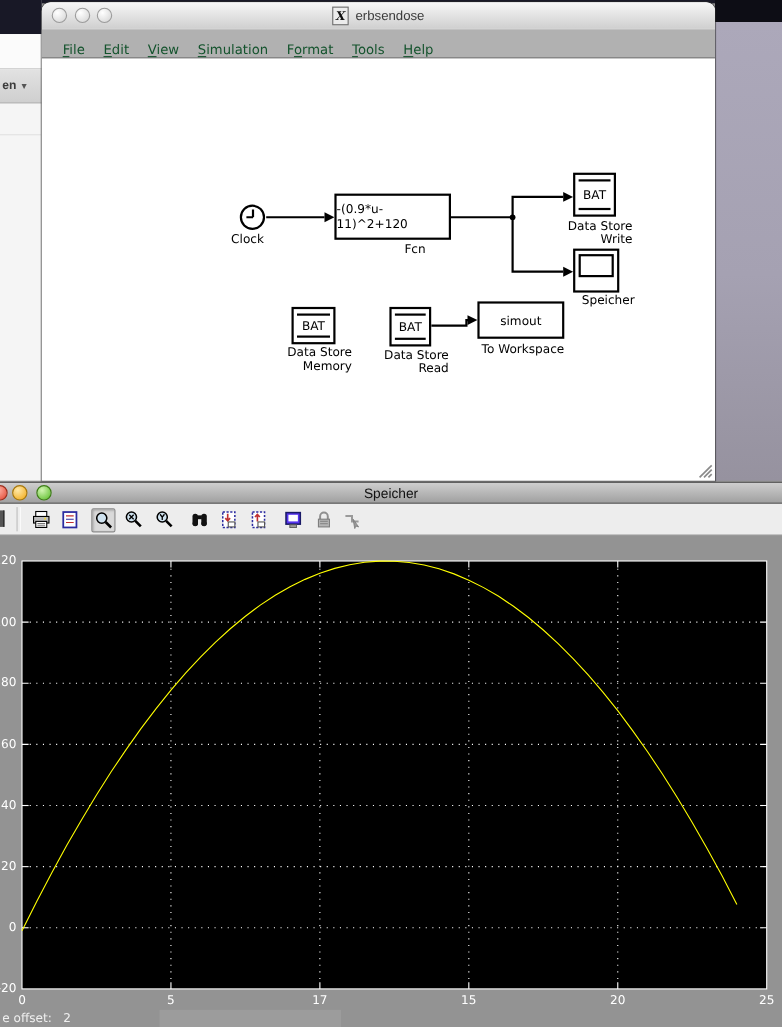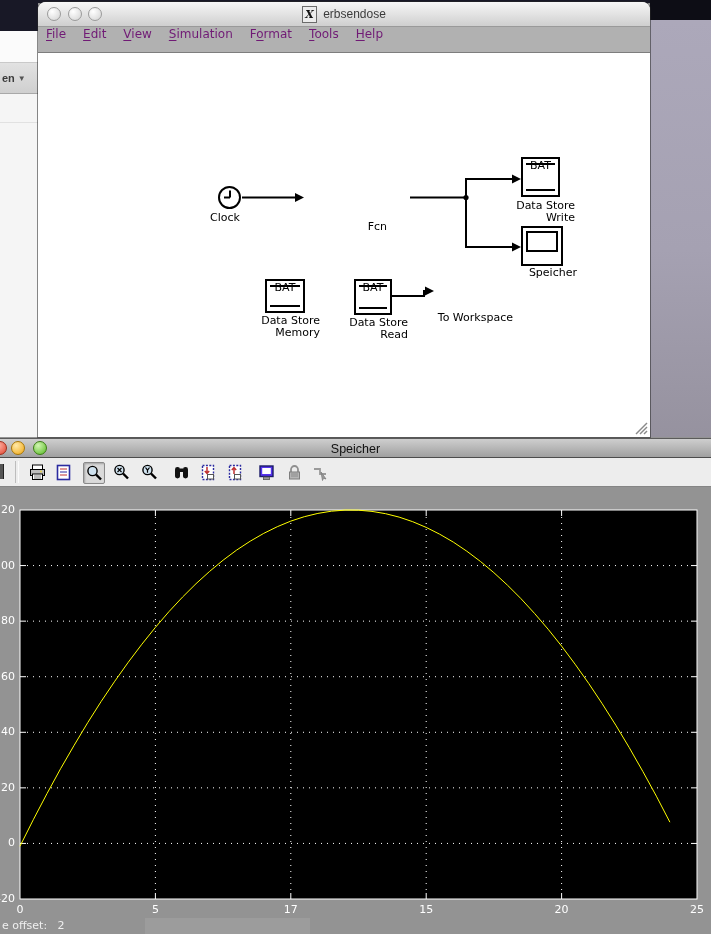--- a/index.html
+++ b/index.html
@@ -19,27 +19,27 @@
 
   
   #simulink{left:38px;top:2px;width:612px;height:435px;background:#fff;
             border-radius:8px 8px 0 0;box-shadow:0 0 0 1px rgba(40,40,40,.55);}
   #sim-titlebar{left:0;top:0;width:612px;height:24px;border-radius:8px 8px 0 0;
             background:linear-gradient(#f7f7f7,#cfcfcf);border-bottom:1px solid #9a9a9a;}
   .tl{position:absolute;top:5px;width:14px;height:14px;border-radius:50%;box-sizing:border-box;}
   .tl.gray{background:radial-gradient(circle at 35% 30%,#ffffff,#d2d2d2);border:1px solid #9b9b9b;}
   #sim-title-wrap{left:0;top:0;width:612px;height:24px;display:flex;align-items:center;justify-content:center;gap:6px;color:#3b3b3b;font-size:12px;}
   #x11-icon{display:inline-flex;align-items:center;justify-content:center;width:13px;height:15px;background:#ececec;border:1px solid #6b6b6b;font:italic bold 11px "DejaVu Serif",serif;color:#111;}
-  #sim-menubar{left:0;top:25px;width:612px;height:26px;background:#b1b1b1;border-bottom:1px solid #7d7d7d;display:flex;align-items:flex-start;padding-left:8px;gap:17px;box-sizing:border-box;color:#701a75;font:12px "DejaVu Sans",sans-serif;}
+  #sim-menubar{left:0;top:25px;width:612px;height:26px;background:#b1b1b1;border-bottom:1px solid #7d7d7d;display:flex;align-items:flex-end;padding-left:19px;gap:17px;box-sizing:border-box;color:#14532d;font:12px "DejaVu Sans",sans-serif;}
   .menu-item{cursor:default;white-space:nowrap;}
   .mn{text-decoration:underline;text-underline-offset:2px;}
   #sim-canvas{left:1px;top:52px;width:610px;height:382px;background:#fff;overflow:hidden;}
 
   .blk{position:absolute;border:2px solid #000;background:#fff;box-sizing:border-box;
-       font:11px "DejaVu Sans",sans-serif;color:#000;display:flex;justify-content:center;}
+       font:11px "DejaVu Sans",sans-serif;color:#000;display:flex;align-items:center;justify-content:center;}
   .blk-label{position:absolute;font:11px "DejaVu Sans",sans-serif;color:#000;text-align:right;line-height:1.1;}
   .dline{position:absolute;left:3px;right:3px;height:2px;background:#000;}
   #blk-clock{left:179px;top:132px;width:23px;height:23px;border-radius:50%;}
   #blk-fcn{left:265px;top:122px;width:106px;height:42px;}
   #blk-dsw{left:482px;top:103px;width:39px;height:40px;}
   #blk-scope{left:482px;top:172px;width:42px;height:40px;}
   #scope-inner{position:absolute;left:3px;top:3px;width:28px;height:17px;border:2px solid #000;background:#fff;}
   #blk-dsm{left:226px;top:225px;width:40px;height:34px;}
   #blk-dsr{left:315px;top:225px;width:38px;height:36px;}
   #blk-simout{left:395px;top:220px;width:79px;height:34px;}
@@ -127,20 +127,23 @@
     </svg>
 
     <div class="blk" id="blk-clock">
       <svg width="19" height="19" viewBox="0 0 19 19">
         <line x1="10" y1="9.5" x2="10" y2="2.5" stroke="#000" stroke-width="2"></line>
         <line x1="10" y1="9.5" x2="4" y2="9.5" stroke="#000" stroke-width="2"></line>
       </svg>
     </div>
     <div class="blk-label" style="left:161px;top:158px;width:40px;">Clock</div>
 
+    <div class="blk" id="blk-fcn">
+      <span>-(0.9*u-11)^2+120</span>
+    </div>
     <div class="blk-label" style="left:288px;top:167px;width:60px;">Fcn</div>
 
     <div class="blk" id="blk-dsw">
       <span class="dline" style="top:4px;"></span>
       <span>BAT</span>
       <span class="dline" style="bottom:4px;"></span>
     </div>
     <div class="blk-label" style="left:466px;top:146px;width:70px;">
       <div>Data Store</div>
       <div>Write</div>
@@ -164,20 +167,23 @@
     <div class="blk" id="blk-dsr">
       <span class="dline" style="top:4px;"></span>
       <span>BAT</span>
       <span class="dline" style="bottom:4px;"></span>
     </div>
     <div class="blk-label" style="left:299px;top:263px;width:70px;">
       <div>Data Store</div>
       <div>Read</div>
     </div>
 
+    <div class="blk" id="blk-simout">
+      <span>simout</span>
+    </div>
     <div class="blk-label" style="left:394px;top:258px;width:80px;">To Workspace</div>
   </div>
 </div>
 
 <div class="abs" id="scope-win">
   <div class="abs" id="scope-titlebar">
     <span class="tl red" style="left:-7px;top:2px;"></span>
     <span class="tl yellow" style="left:11px;top:2px;"></span>
     <span class="tl green" style="left:33px;top:2px;"></span>
     <div class="abs" id="scope-title">Speicher</div>

